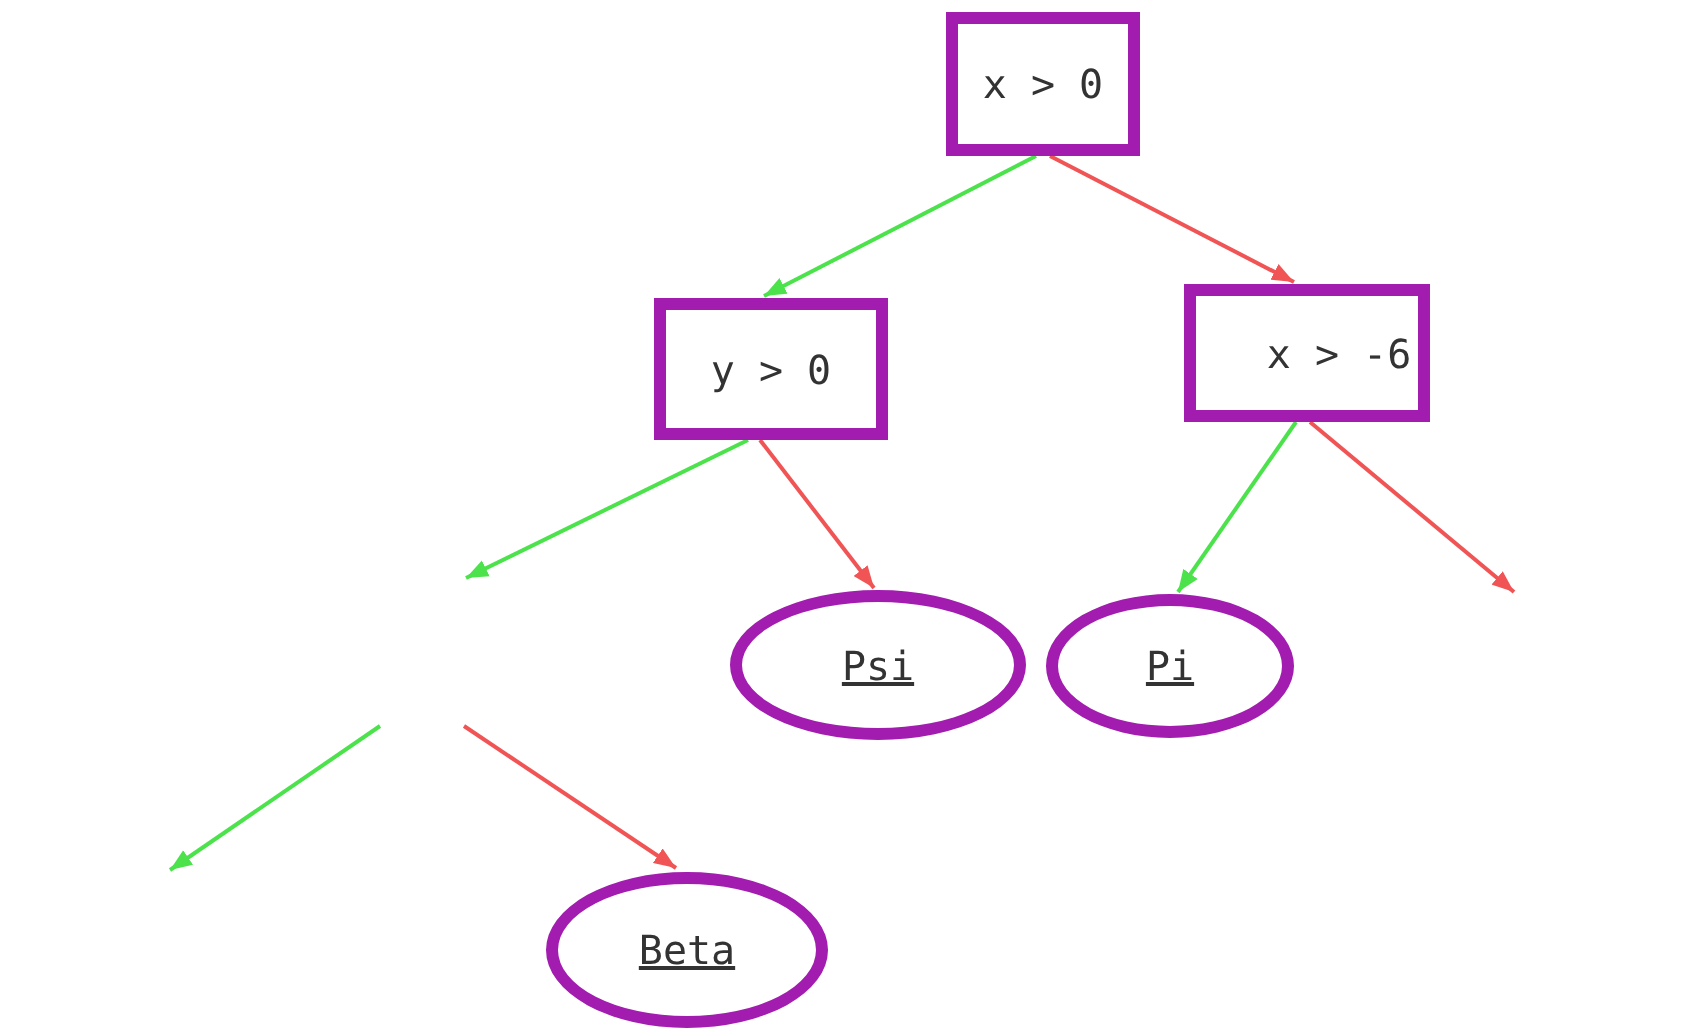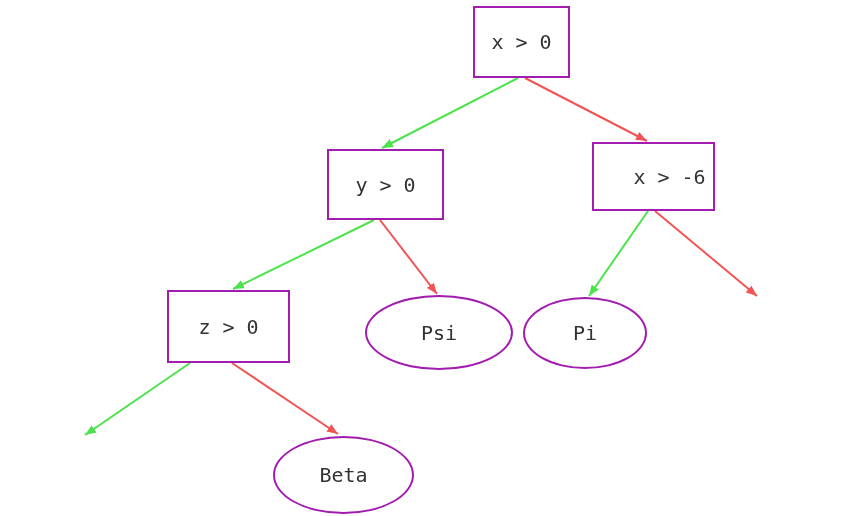--- a/index.html
+++ b/index.html
@@ -25,30 +25,31 @@
   #edge-layer line {
     stroke-width: 2;
   }
   .node {
     position: absolute;
     display: flex;
     align-items: center;
     justify-content: center;
     box-sizing: border-box;
     background: #ffffff;
-    border: 2px solid #a21caf;
+    border: 6px solid #a21caf;
     color: #333333;
     font-size: 20px;
     white-space: pre;
   }
   .node.decision {
     border-radius: 0;
   }
   .node.leaf {
     border-radius: 50%;
+    text-decoration: underline;
   }
 </style>
 </head>
 <body>
 
 <div id="canvas">
 
   <svg id="edge-layer" viewBox="0 0 848 516" xmlns="http://www.w3.org/2000/svg">
     <defs>
       <marker id="arrow-true" viewBox="0 0 10 8" refX="10" refY="4" markerWidth="11" markerHeight="9" markerUnits="userSpaceOnUse" orient="auto">
@@ -77,23 +78,20 @@
   </div>
 
   <div class="node decision" style="left:327px; top:149px; width:117px; height:71px;">
     <span>y &gt; 0</span>
   </div>
 
   <div class="node decision" style="left:592px; top:142px; width:123px; height:69px;padding-left:32px;">
     <span>x &gt; -6</span>
   </div>
 
-  <div class="node decision" style="left:167px; top:290px; width:123px; height:73px;">
-    <span>z &gt; 0</span>
-  </div>
 
   <div class="node leaf" style="left:365px; top:295px; width:148px; height:75px;">
     <span>Psi</span>
   </div>
 
   <div class="node leaf" style="left:523px; top:297px; width:124px; height:72px;">
     <span>Pi</span>
   </div>
 
 

